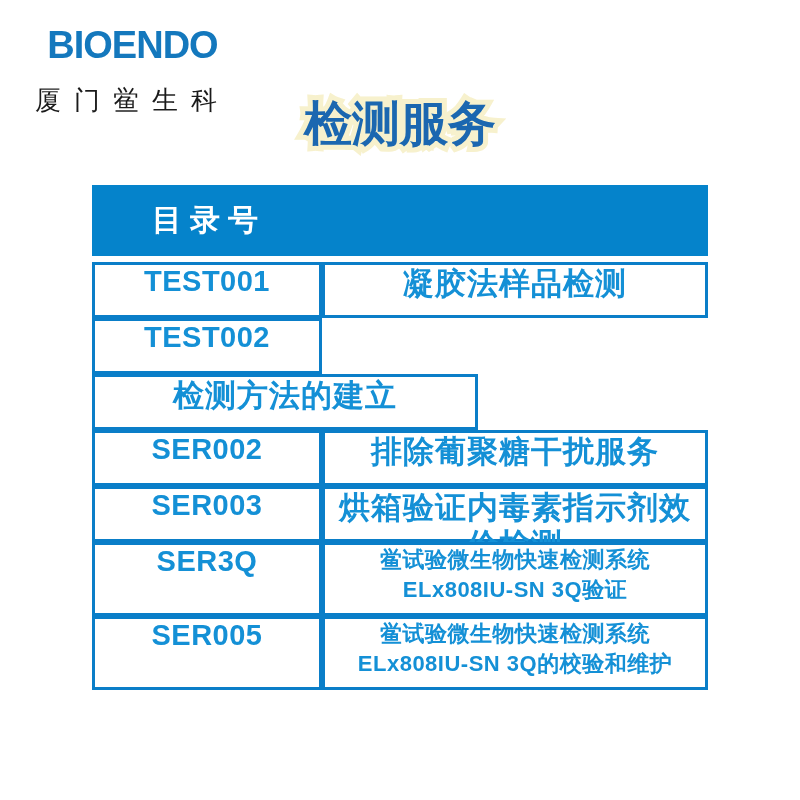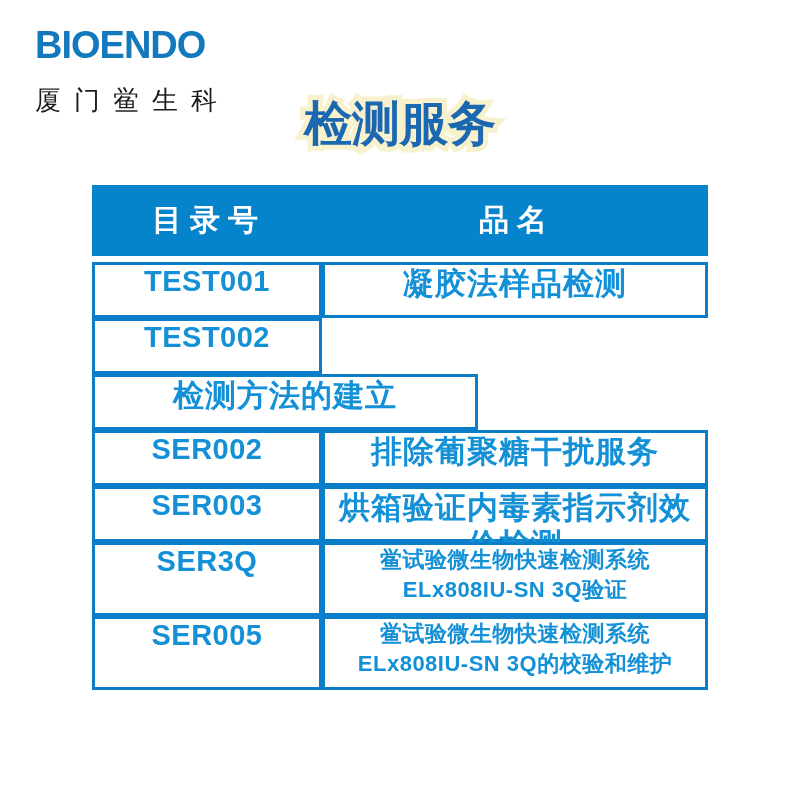--- a/index.html
+++ b/index.html
@@ -14,21 +14,21 @@
   *{margin:0;padding:0;box-sizing:border-box;}
   html,body{width:800px;height:800px;}
   body{
     position:relative;
     background:#ffffff;
     font-family:"Liberation Sans","DejaVu Sans",sans-serif;
     overflow:hidden;
   }
 
   
-  .logo{position:absolute;left:35px;top:24px;}
+  .logo{position:absolute;left:35px;top:24px;text-align:center;}
   .logo-en{
     font-size:38px;font-weight:bold;letter-spacing:-1px;
     color:var(--logo_blue);
   }
   .logo-cn{
     margin-top:16px;
     font-size:26px;font-weight:400;letter-spacing:13px;
     color:var(--logo_cn);white-space:nowrap;
   }
 
@@ -97,21 +97,20 @@
 <div class="title-wrap">
   <div class="title">
     <span class="stroke">检测服务</span>
     <span class="fill">检测服务</span>
   </div>
 </div>
 
 <div class="svc-table">
   <div class="thead">
     <div class="hc hc1">目录号</div>
-    <div class="hc hc2">品名</div>
   </div>
 
   <div class="tbody">
 
     <div class="row">
       <div class="cell c1">
           <span class="catalog">TEST001</span>
         </div>
       <div class="cell c2">
           <span class="name">凝胶法样品检测</span>

